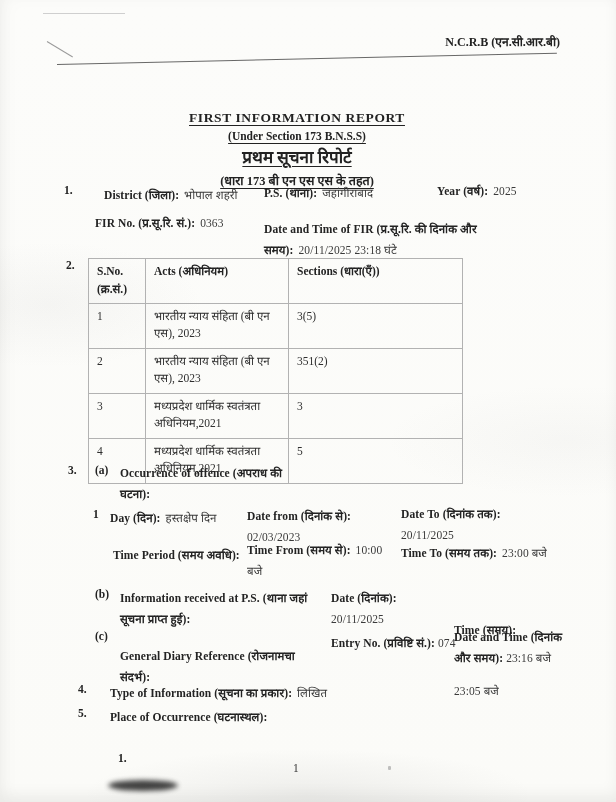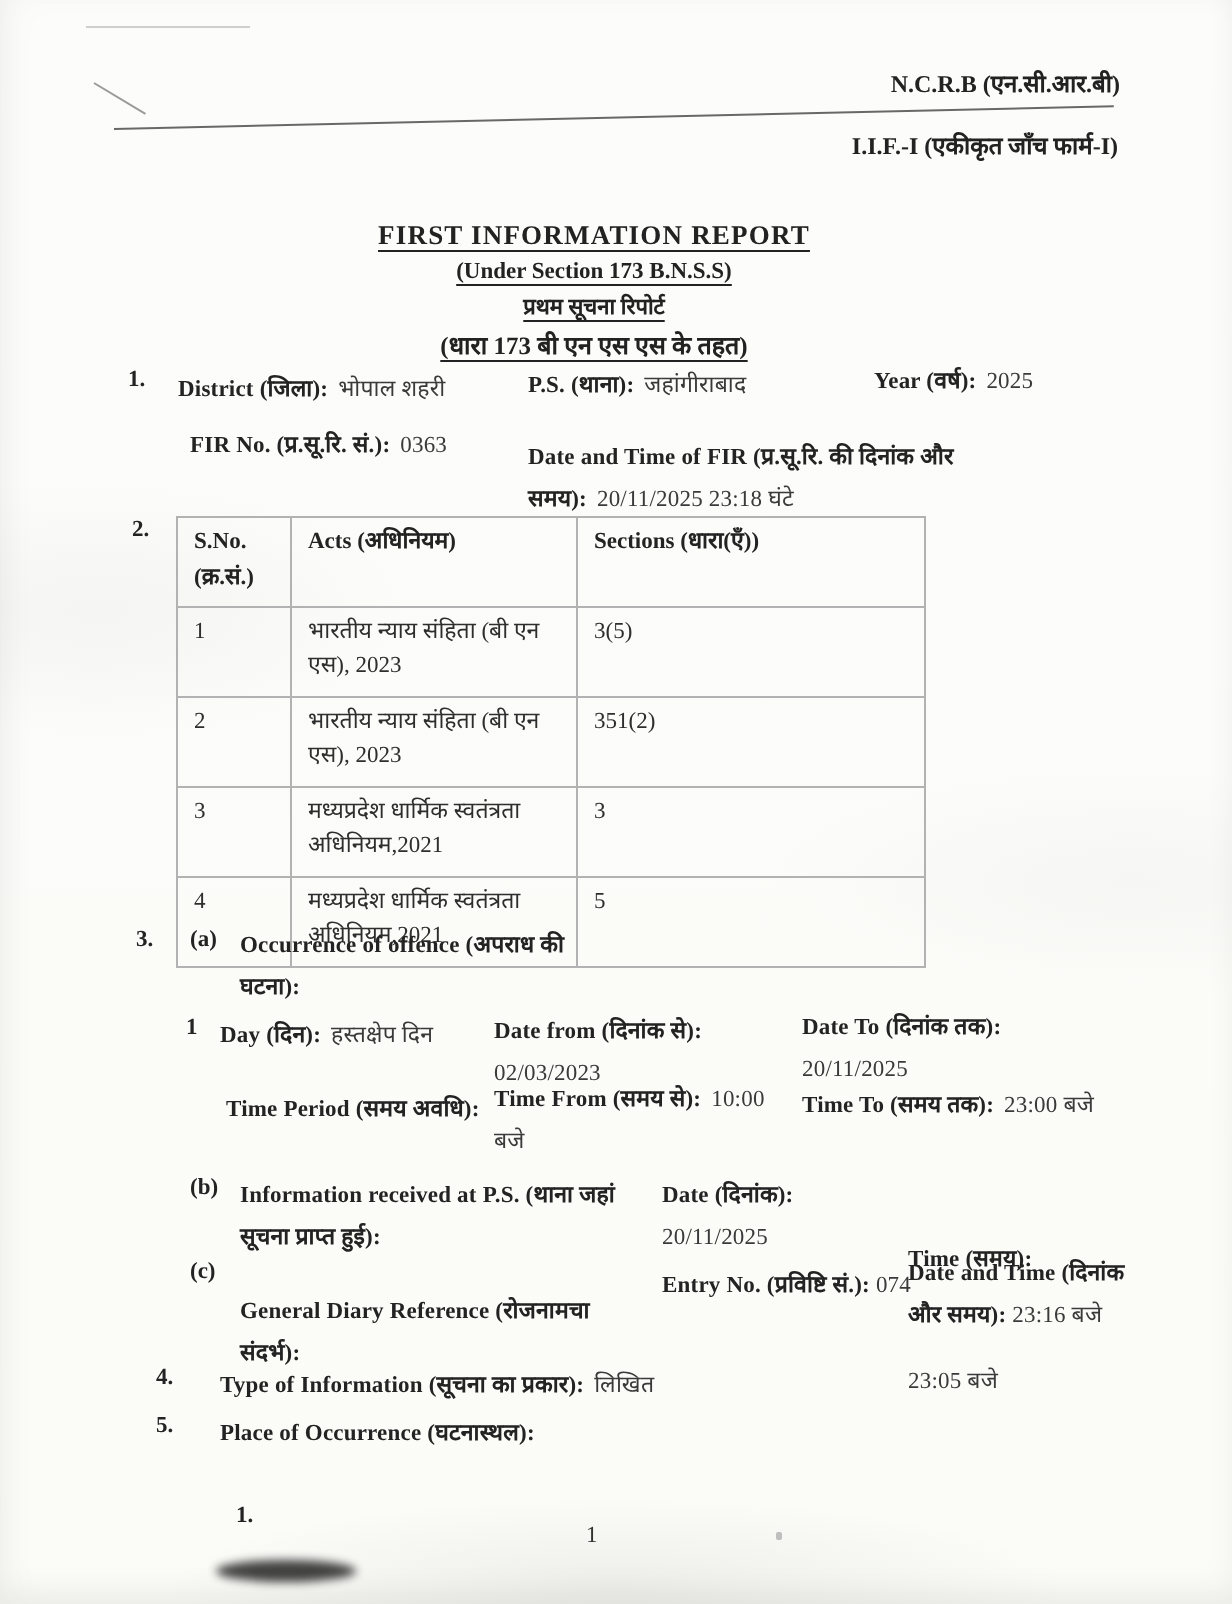--- a/index.html
+++ b/index.html
@@ -22,21 +22,21 @@
   .lbl{font-weight:bold;color:#232323;}
   .val{color:#3a3a3a;margin-left:5px;}
   .txt{font-size:11.5px;line-height:21px;letter-spacing:0.1px;}
   .num{font-size:11.5px;font-weight:bold;color:#232323;}
   .hdr-right{font-size:12px;font-weight:bold;text-align:right;color:#222;}
   .rule{border-top:1.6px solid #4e4e4e;transform:rotate(-1.3deg);transform-origin:left center;opacity:0.85;}
   .title-block{text-align:center;}
   .title-block div{font-weight:bold;text-decoration:underline;text-underline-offset:3px;text-decoration-thickness:1.3px;color:#222;}
   .t1{font-size:13.5px;letter-spacing:0.6px;margin-bottom:4px;}
   .t2{font-size:11.5px;margin-bottom:3px;}
-  .t3{font-size:11px;margin-bottom:4px;}
+  .t3{font-size:17px;margin-bottom:4px;}
   .t4{font-size:12.5px;}
   table.acts{border-collapse:collapse;table-layout:fixed;width:374px;font-size:11.5px;padding-left:14px;}
   table.acts th, table.acts td{
     border:1px solid #b2b2b2;vertical-align:top;text-align:left;
     padding:4px 8px;line-height:1.55;color:#2e2e2e;
   }
   table.acts th{font-weight:bold;height:30px;color:#232323;}
   table.acts td{height:36px;}
   td.cnum{text-align:center;color:#333;}
   .artifact{background:transparent;}
@@ -46,31 +46,30 @@
 </head>
 <body>
 
 <div class="page">
 
   <div class="abs artifact" style="left:43px;top:13px;width:82px;border-top:1px solid #cfcfcf;"></div>
   <div class="abs artifact" style="left:47px;top:41px;width:30px;border-top:1.2px solid #9a9a9a;transform:rotate(31deg);transform-origin:left center;"></div>
 
   <div class="abs hdr-right" style="right:56px;top:33px;">N.C.R.B (एन.सी.आर.बी)</div>
   <div class="abs rule" style="left:57px;top:64px;width:500px;"></div>
-  <div class="abs hdr-right" style="right:57px;top:64px;">I.I.F.-I (एकीकृत जाँच फार्म-I)</div>
 
   <div class="abs title-block" style="left:0;right:22px;top:110px;">
     <div class="t1">FIRST INFORMATION REPORT</div>
     <div class="t2">(Under Section 173 B.N.S.S)</div>
     <div class="t3">प्रथम सूचना रिपोर्ट</div>
     <div class="t4">(धारा 173 बी एन एस एस के तहत)</div>
   </div>
 
   <div class="abs num" style="left:64px;top:184px;">1.</div>
-  <div class="abs txt" style="left:89px;top:185px;">
+  <div class="abs txt" style="left:104px;top:185px;">
     <span class="lbl">District (जिला):</span><span class="val">भोपाल शहरी</span>
   </div>
   <div class="abs txt" style="left:264px;top:183px;">
     <span class="lbl">P.S. (थाना):</span><span class="val">जहांगीराबाद</span>
   </div>
   <div class="abs txt" style="left:437px;top:181px;">
     <span class="lbl">Year (वर्ष):</span><span class="val">2025</span>
   </div>
   <div class="abs txt" style="left:95px;top:213px;">
     <span class="lbl">FIR No. (प्र.सू.रि. सं.):</span><span class="val">0363</span>

